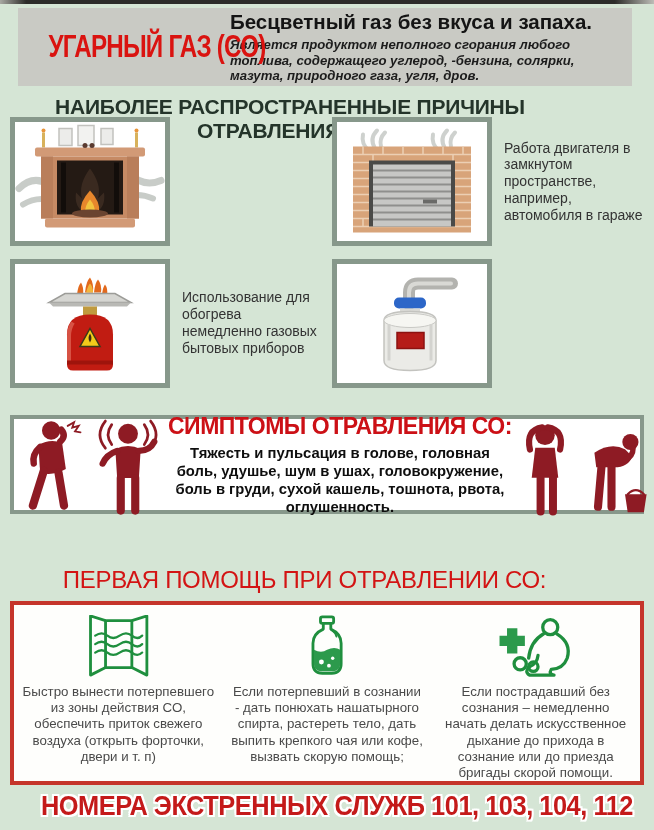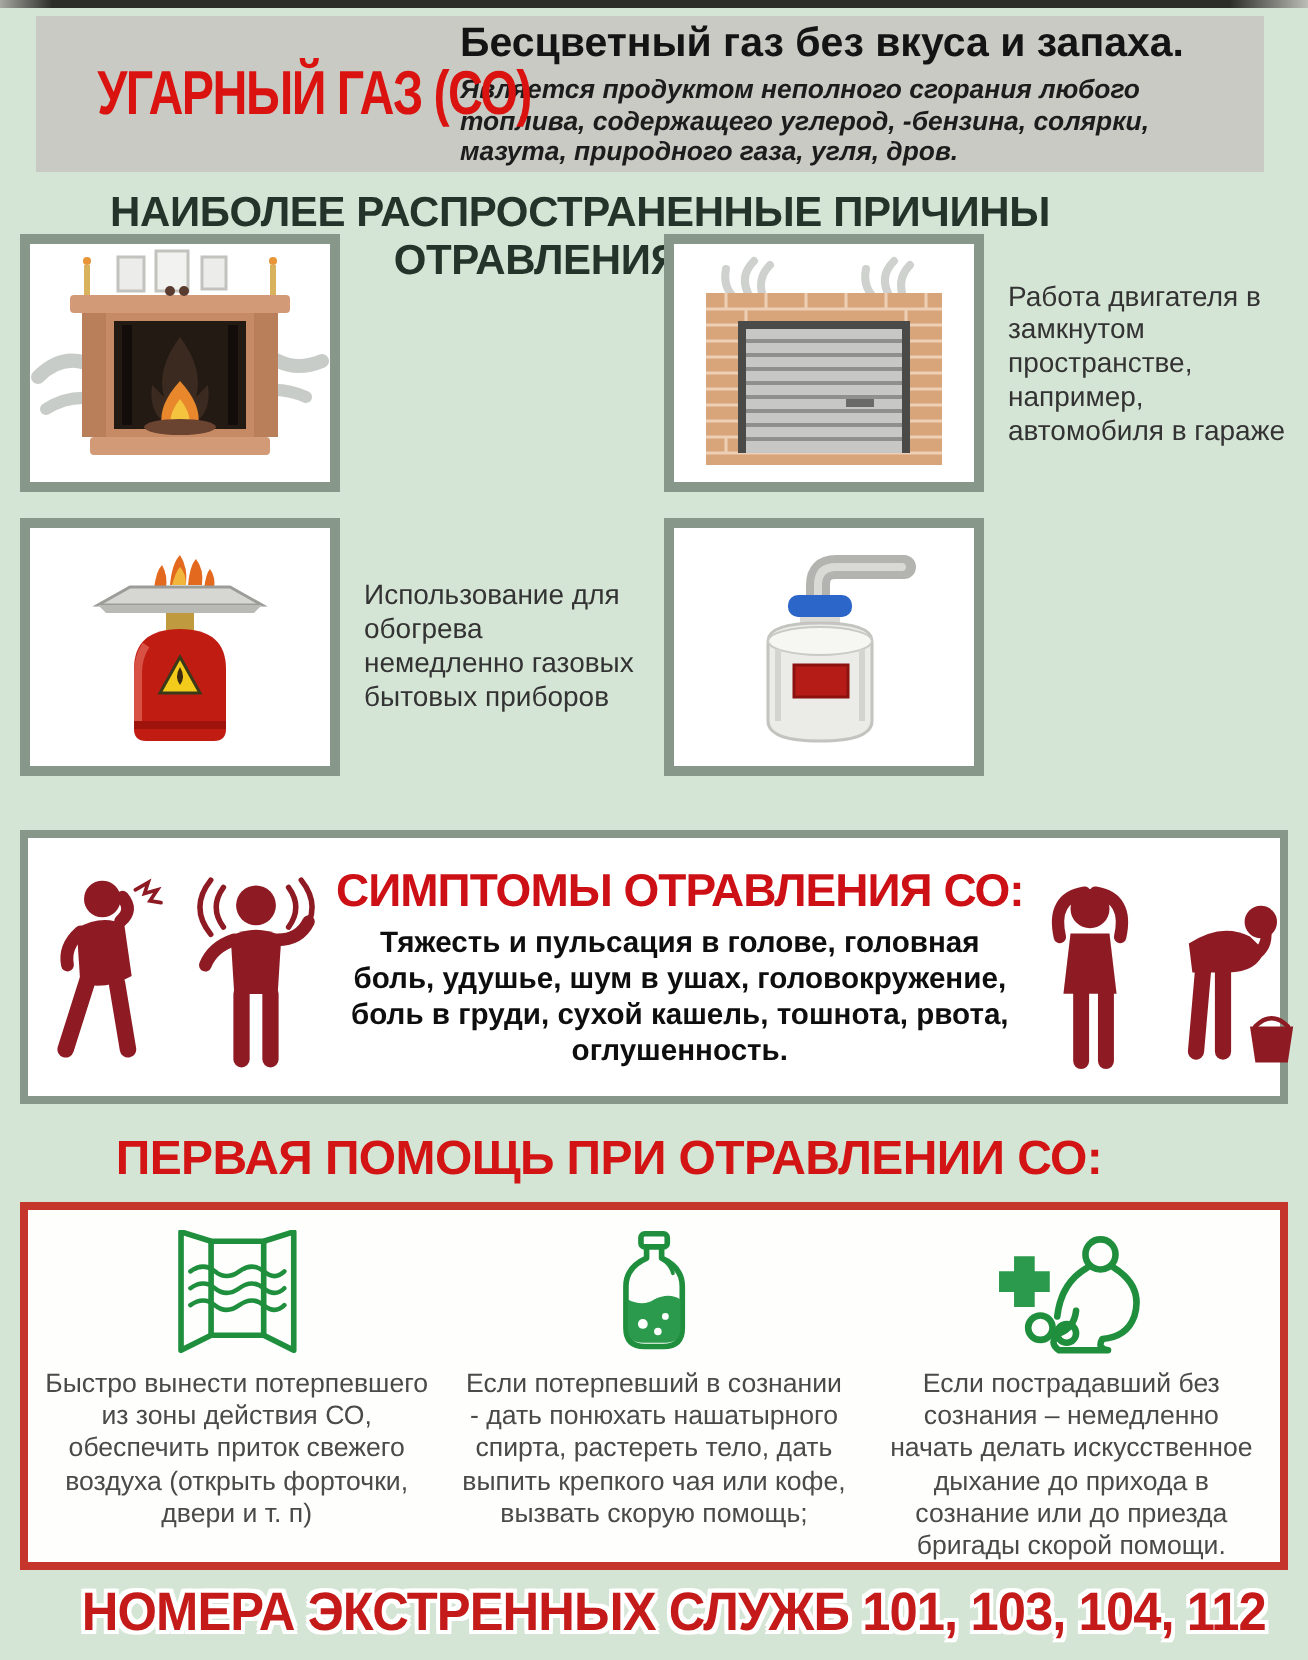--- a/index.html
+++ b/index.html
@@ -39,36 +39,36 @@
   }
   .cause{ display:flex; gap:12px; align-items:center; }
   .cause-frame{
     flex:none; width:160px; height:129px; background:#fff;
     border:5px solid #87988b;
   }
   .cause-frame svg{ width:100%; height:100%; display:block; }
   .cause-text{ font-size:14px; line-height:1.2; color:#333; }
   
   .symptoms{
-    position:absolute; left:10px; top:415px; width:634px; height:137px;
+    position:absolute; left:10px; top:415px; width:634px; height:99px;
     background:#fff; border:4px solid #87988b;
     display:flex; align-items:center; padding:0 6px;
   }
   .figs{ flex:none; display:flex; gap:4px; align-items:flex-end; height:112px; }
   .figs svg{ display:block; }
   .symptoms-center{ flex:1; text-align:center; padding:0 2px; }
   .symptoms-title{
     font-size:23px; font-weight:bold; color:#cc1016; white-space:nowrap;
     letter-spacing:-.5px; margin-bottom:4px;
   }
   .symptoms-text{ font-size:14.8px; font-weight:bold; color:#0e0e0e; line-height:1.22; }
   
   .firstaid-heading{
     position:absolute; top:566px; left:0; width:609px; text-align:center;
-    font-size:24px; font-weight:bold; color:#d31414; letter-spacing:-.3px;
+    font-size:24px; font-weight:normal; color:#d31414; letter-spacing:-.3px;
   }
   .firstaid{
     position:absolute; left:10px; top:601px; width:634px; height:184px;
     background:#fefefc; border:4px solid #c5352b;
     display:grid; grid-template-columns:1fr 1fr 1fr; padding-top:10px;
   }
   .step{ text-align:center; padding:0 8px; }
   .step-icon{ height:62px; display:flex; justify-content:center; align-items:center; margin-bottom:7px; }
   .step-icon svg{ height:62px; display:block; }
   .step-text{ font-size:13.3px; color:#4a4a4a; line-height:1.22; }

